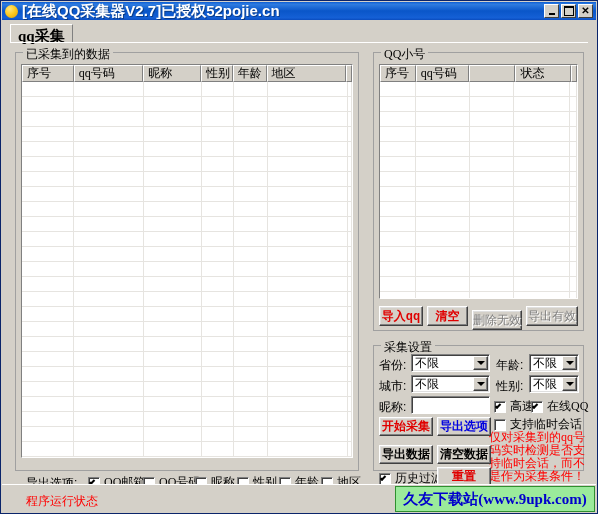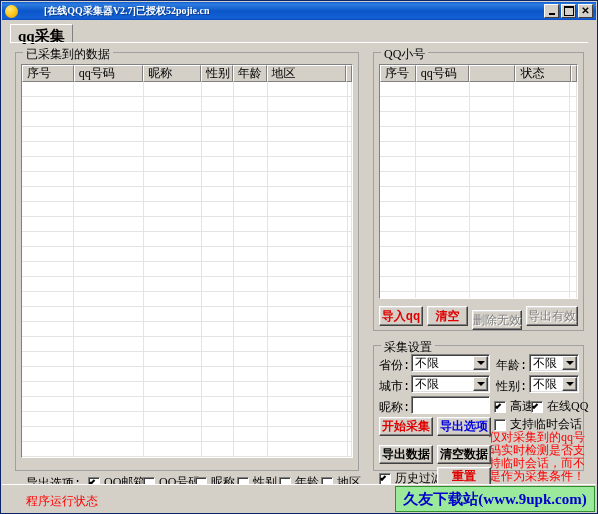--- a/index.html
+++ b/index.html
@@ -30,27 +30,26 @@
   }
   .title-icon {
     width: 13px; height: 13px; margin-left: 3px; margin-right: 4px;
     border-radius: 50%;
     background: radial-gradient(circle at 35% 30%, #ffe680 0%, #ffcc22 45%, #e09e00 100%);
     flex: 0 0 auto;
     position: relative;
   }
   .title-text {
     color: #ffffff;
-    font-size: 10px;
+    font-size: 15px;
     font-weight: bold;
     white-space: nowrap;
     letter-spacing: 0px;
     text-shadow: 1px 1px 0 rgba(0,0,0,.35);
-    font-family: Liberation Serif, serif;
-    margin-left: 22px;
+    font-family: Liberation Sans, sans-serif;
   }
   .title-buttons {
     position: absolute; right: 3px; top: 2px;
     display: flex; gap: 2px;
   }
   .tbtn {
     width: 15px; height: 14px;
     background: #d4d0c8;
     border: 1px solid;
     border-color: #ffffff #404040 #404040 #ffffff;
@@ -220,21 +219,21 @@
     font-family: "Liberation Serif","DejaVu Serif",serif;
     line-height: 16px;
   }
 
   
   .lbl {
     position: absolute;
     font-size: 12px;
     color: #000;
     white-space: nowrap;
-    font-family: Liberation Mono, monospace;
+    font-family: Liberation Sans, sans-serif;
   }
 
   
   .cb {
     position: absolute;
     display: flex; align-items: center;
     font-size: 12px; color: #000;
     white-space: nowrap;
     font-family: "Liberation Serif","DejaVu Serif",serif;
   }

